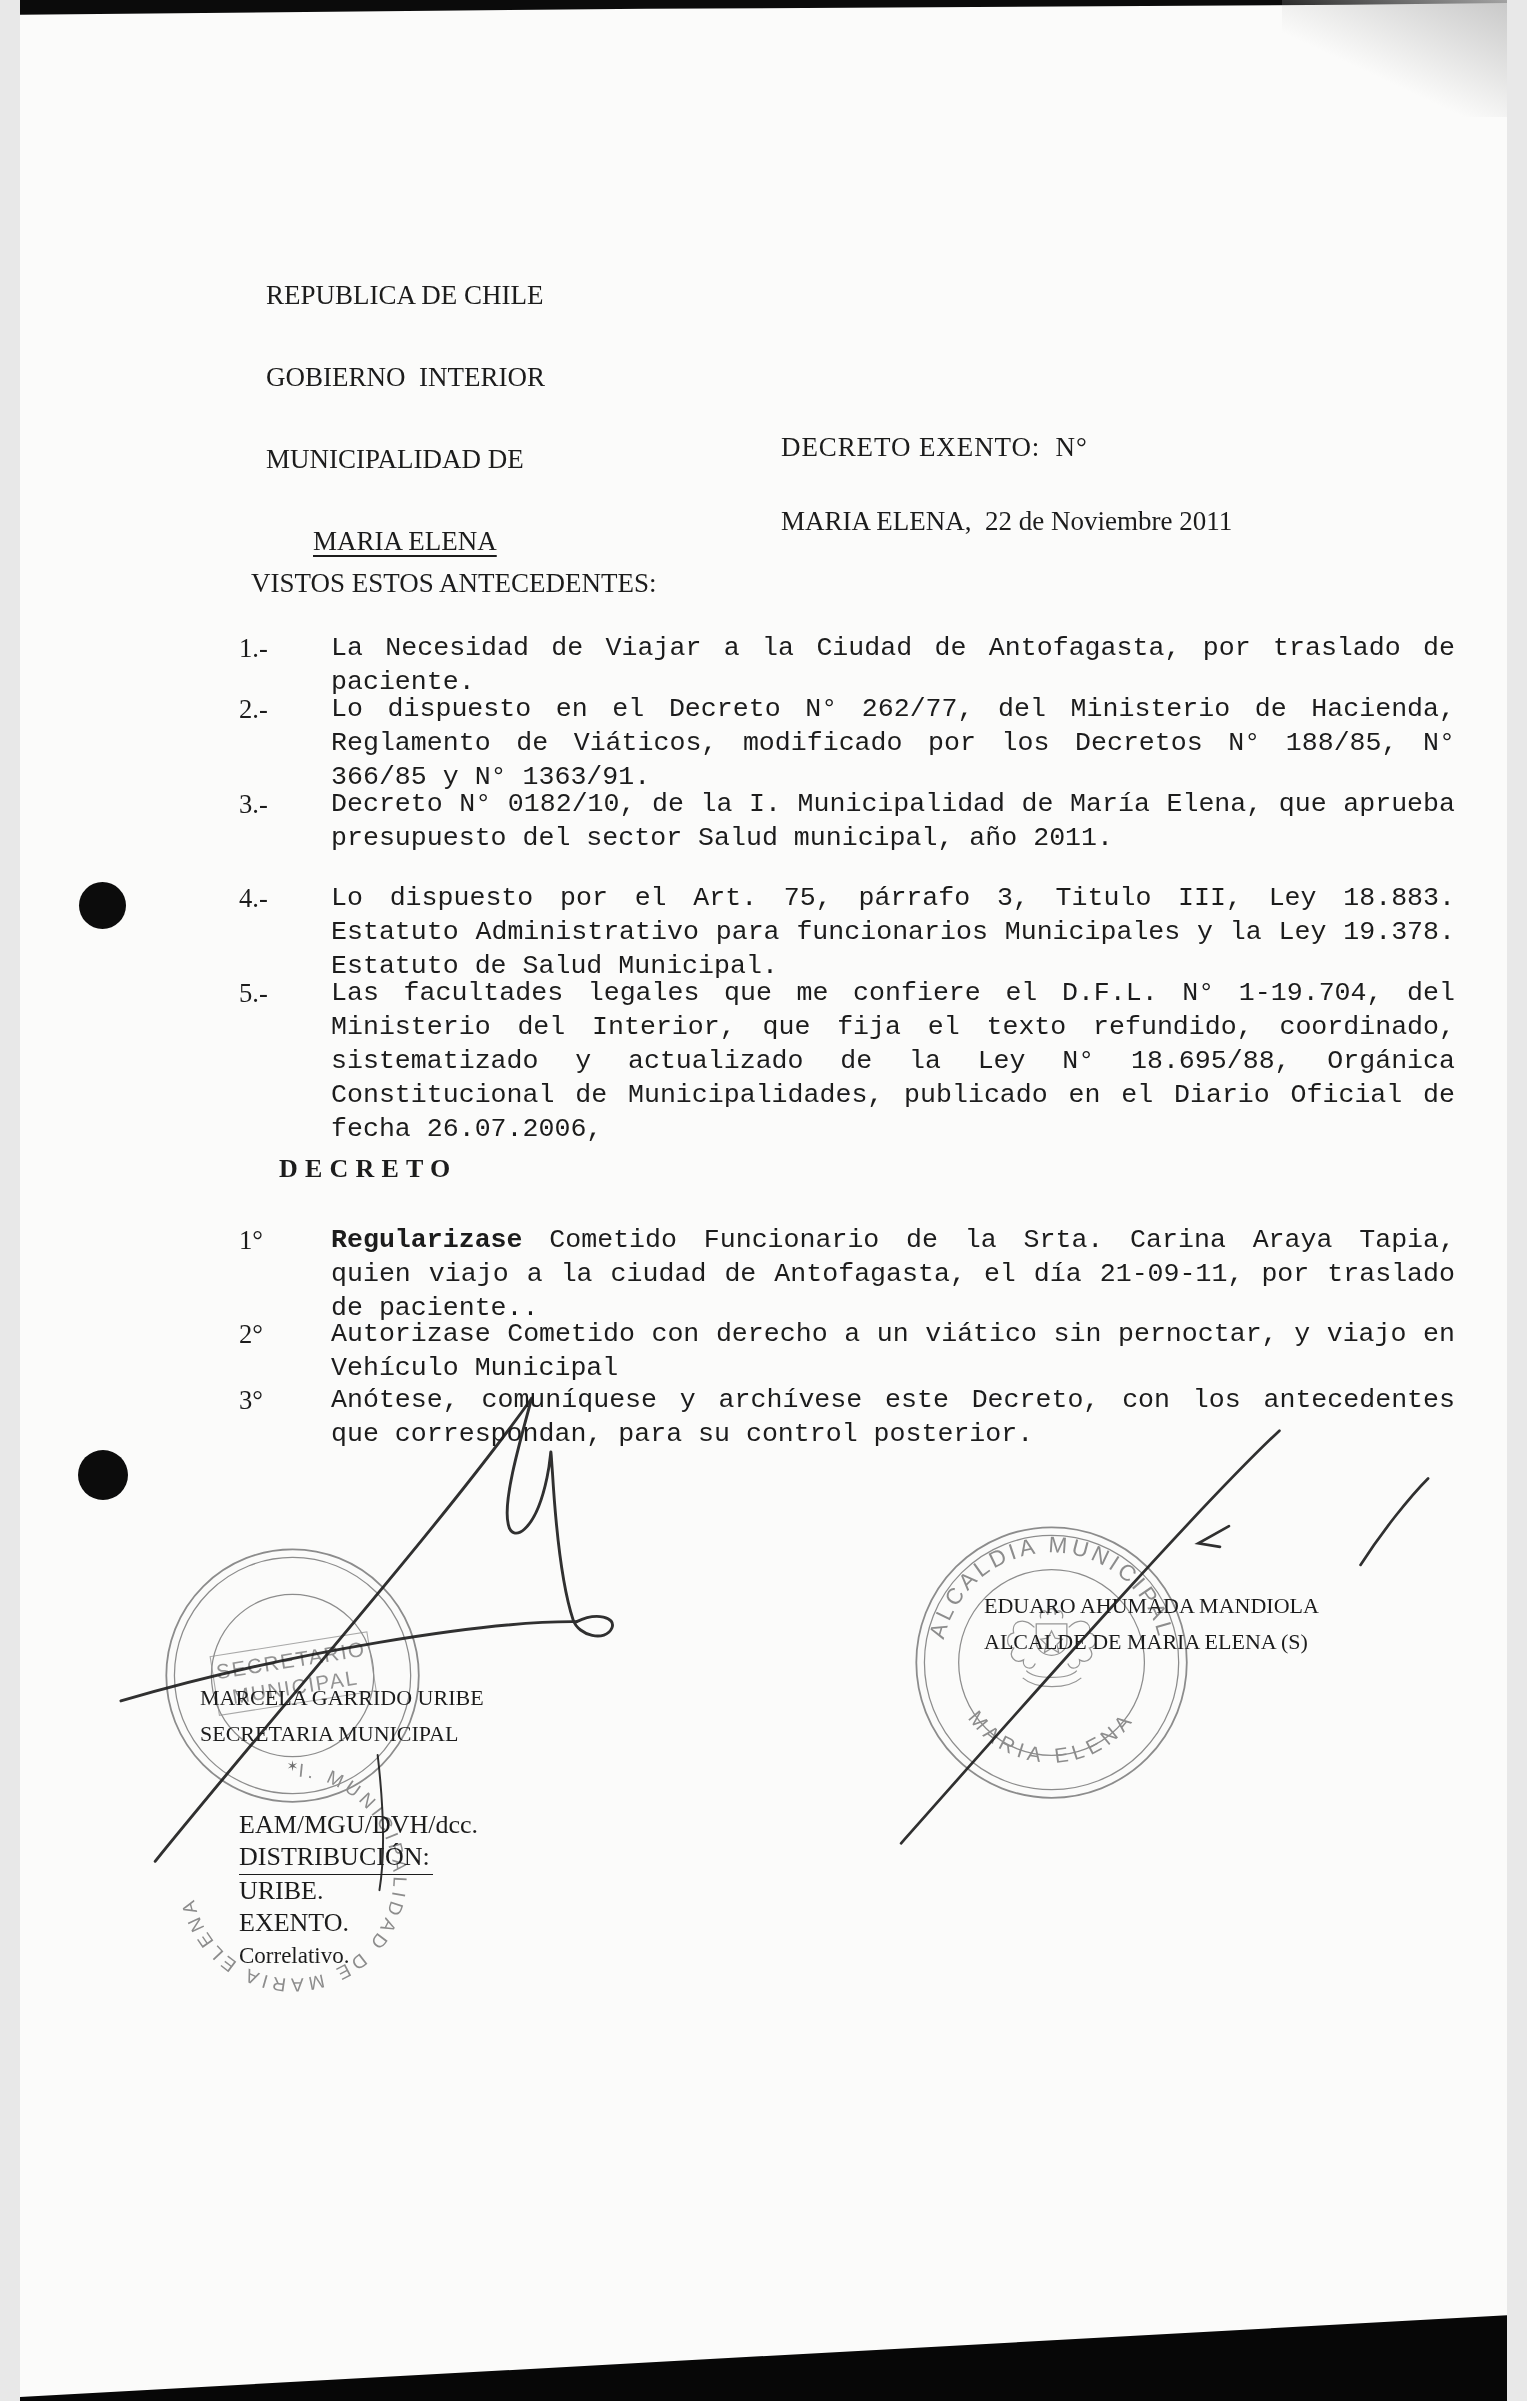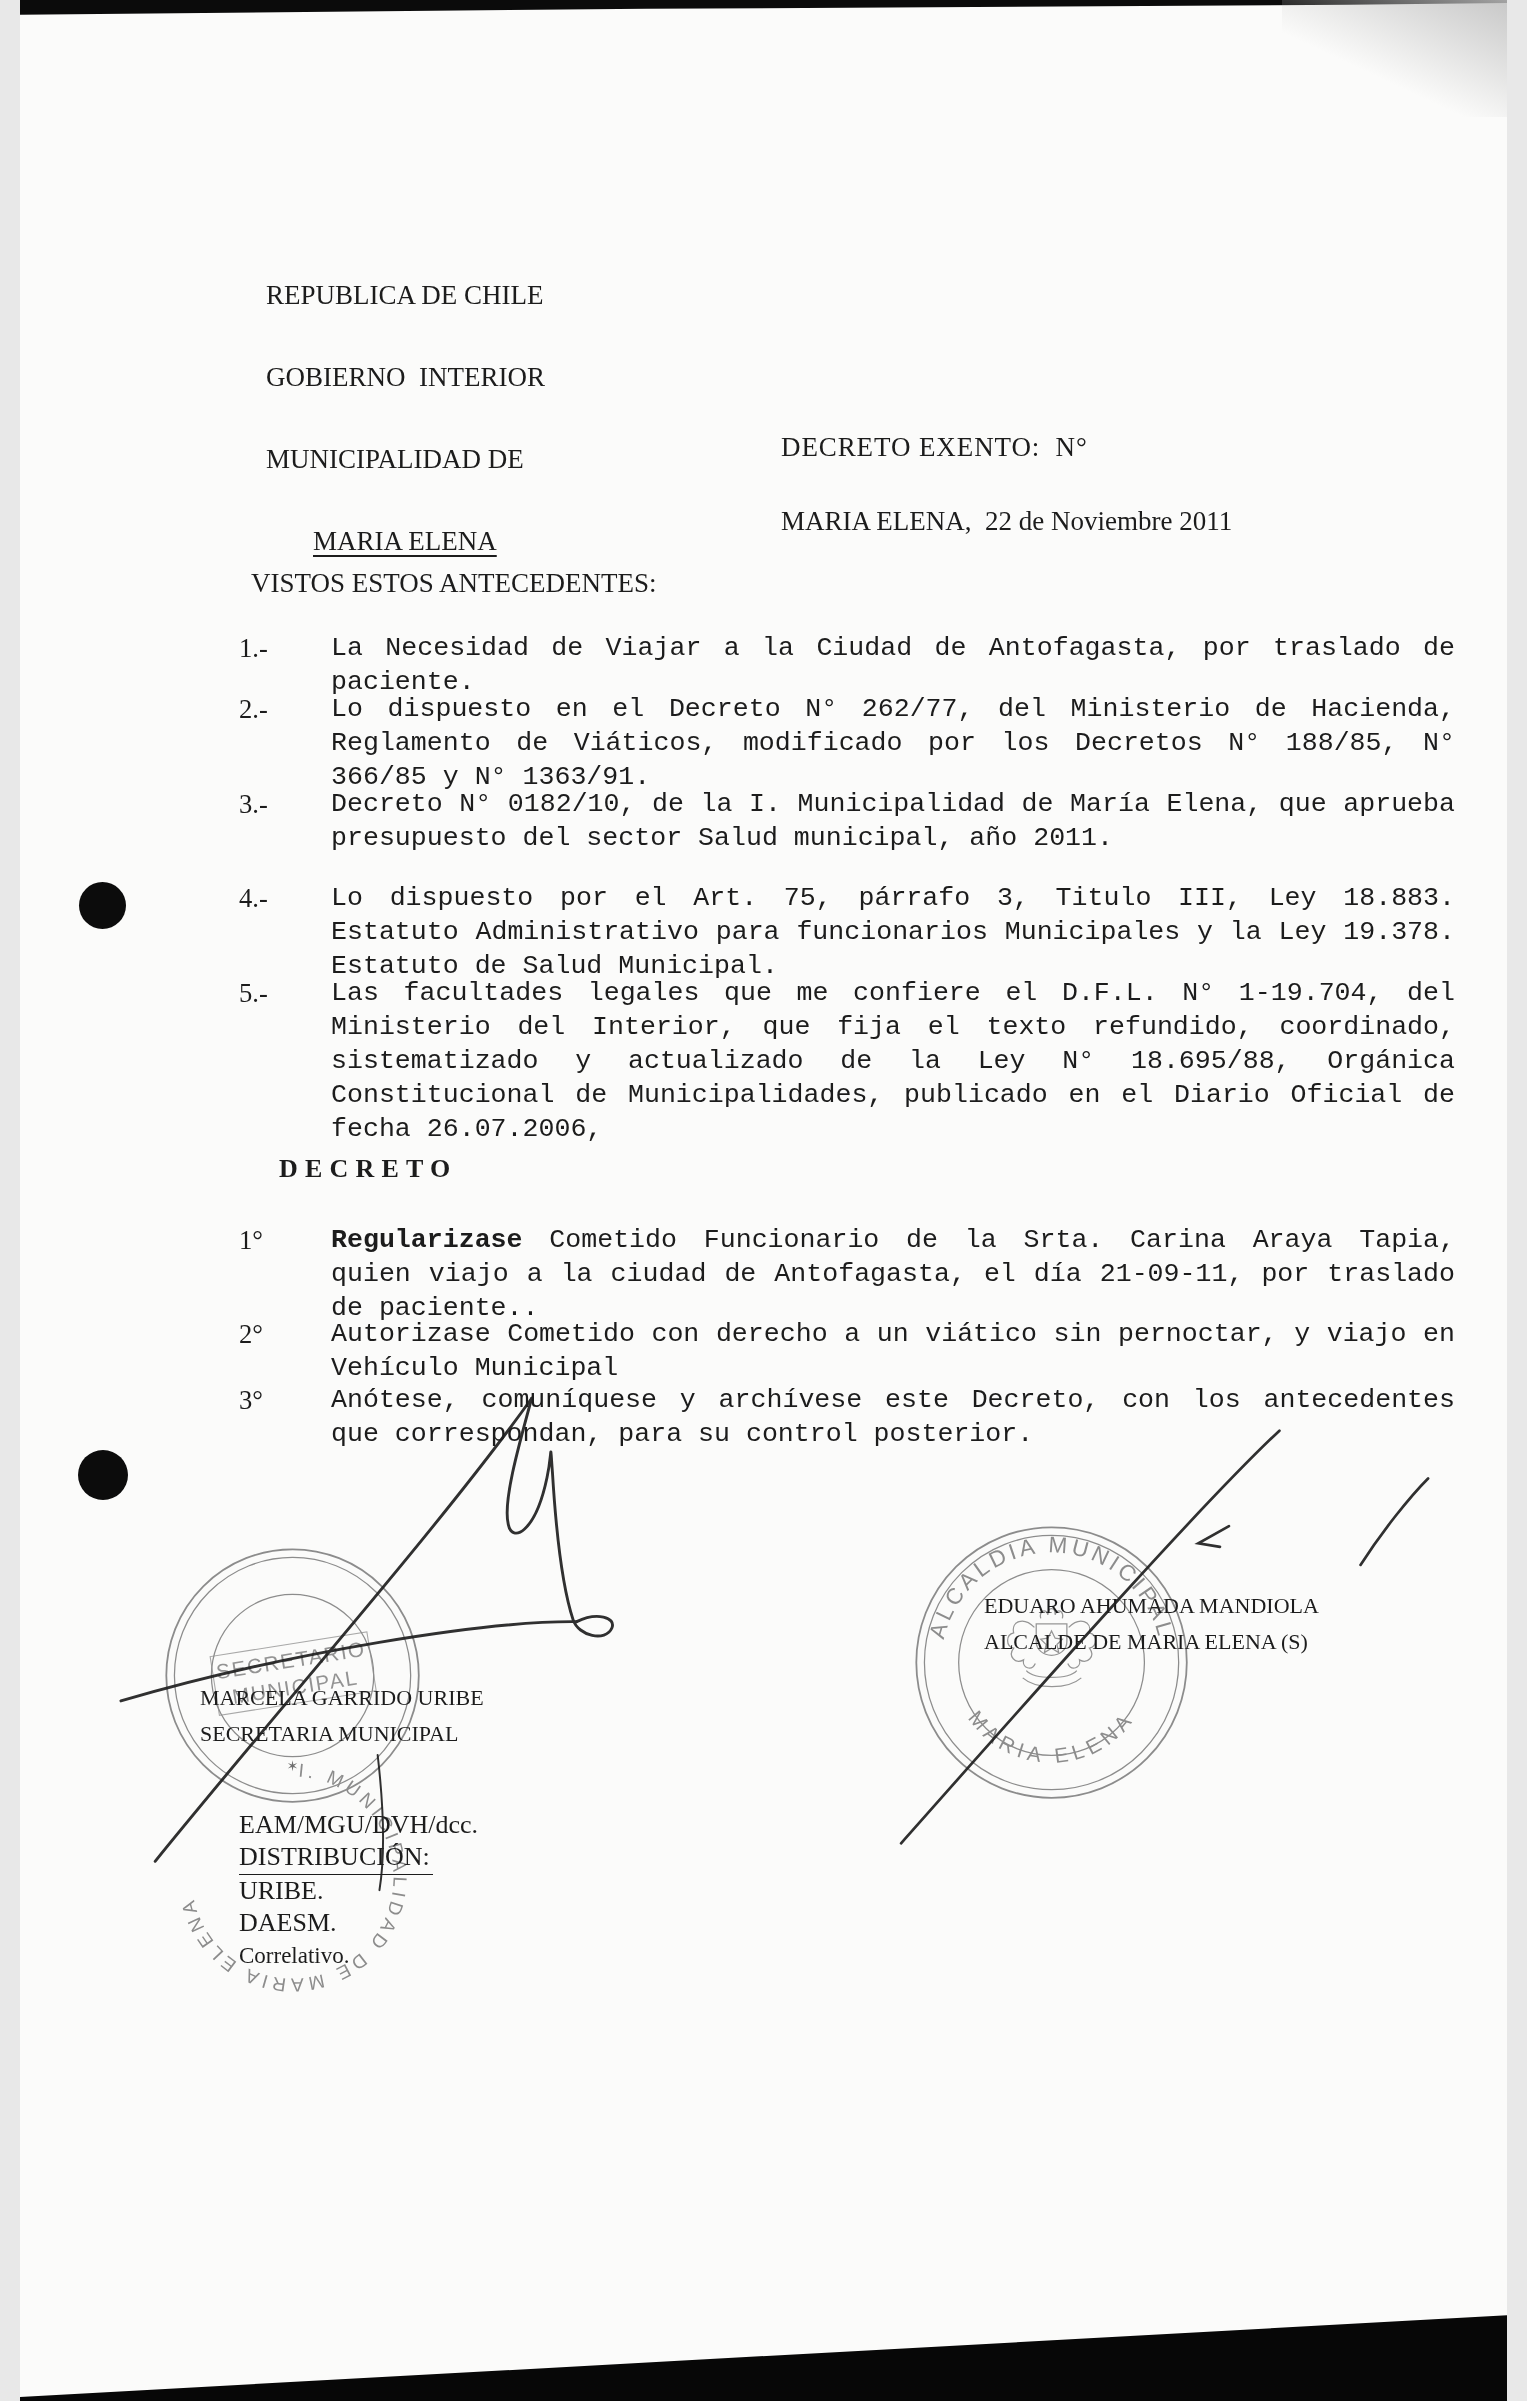--- a/index.html
+++ b/index.html
@@ -159,21 +159,21 @@
   </div>
   <div class="abs sig-name right-name">
     <span>EDUARO AHUMADA MANDIOLA</span><br>
     <span>ALCALDE DE MARIA ELENA (S)</span>
   </div>
 
   <div class="abs footer">
     <span>EAM/MGU/DVH/dcc.</span><br>
     <span class="dist">DISTRIBUCIÓN:</span><br>
     <span>URIBE.</span><br>
-    <span>DAESM.</span><br>
+    <span>EXENTO.</span><br>
     <span class="small">Correlativo.</span>
   </div>
 
   <svg class="abs sig-overlay" width="1527" height="2401" viewBox="0 0 1695 2665" fill="none" stroke="#1f1f1f" stroke-linecap="round" opacity=".92">
     <g stroke-width="3.2">
       <path d="M150,2066 C280,1905 470,1690 568,1552"></path>
       <path d="M568,1552 C552,1610 536,1668 542,1692 C546,1713 572,1702 585,1640 C591,1612 588,1596 591,1634 C595,1700 602,1762 614,1798 C620,1816 650,1823 657,1807 C662,1795 640,1789 618,1800"></path>
       <path d="M618,1800 C520,1799 300,1833 112,1888"></path>
     </g>
     <path d="M397,1948 C403,2000 406,2055 399,2098" stroke-width="2.2"></path>

